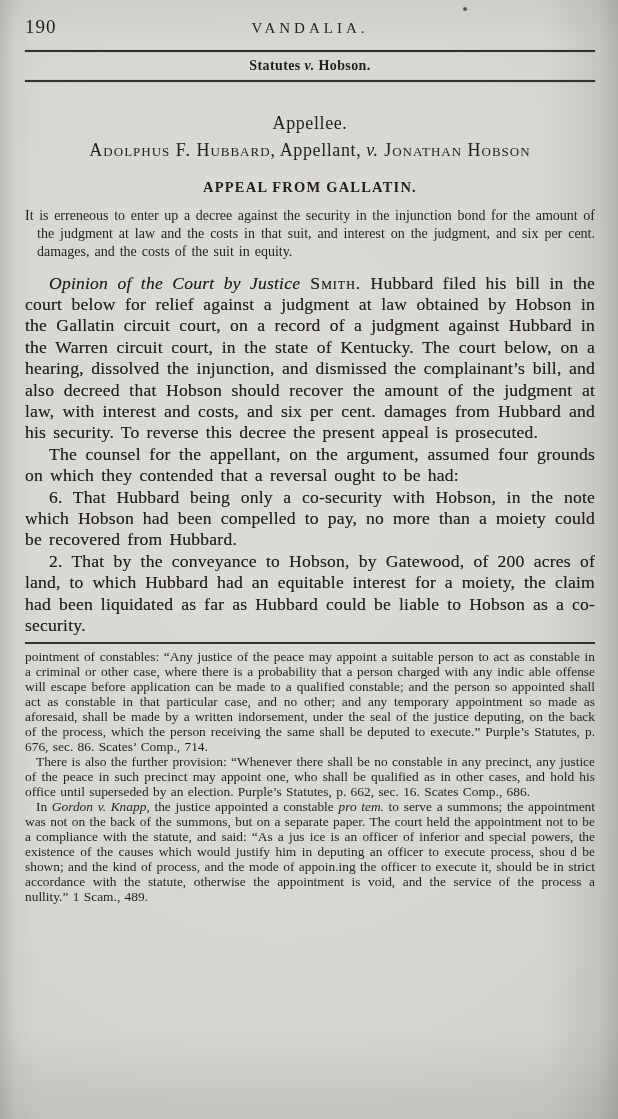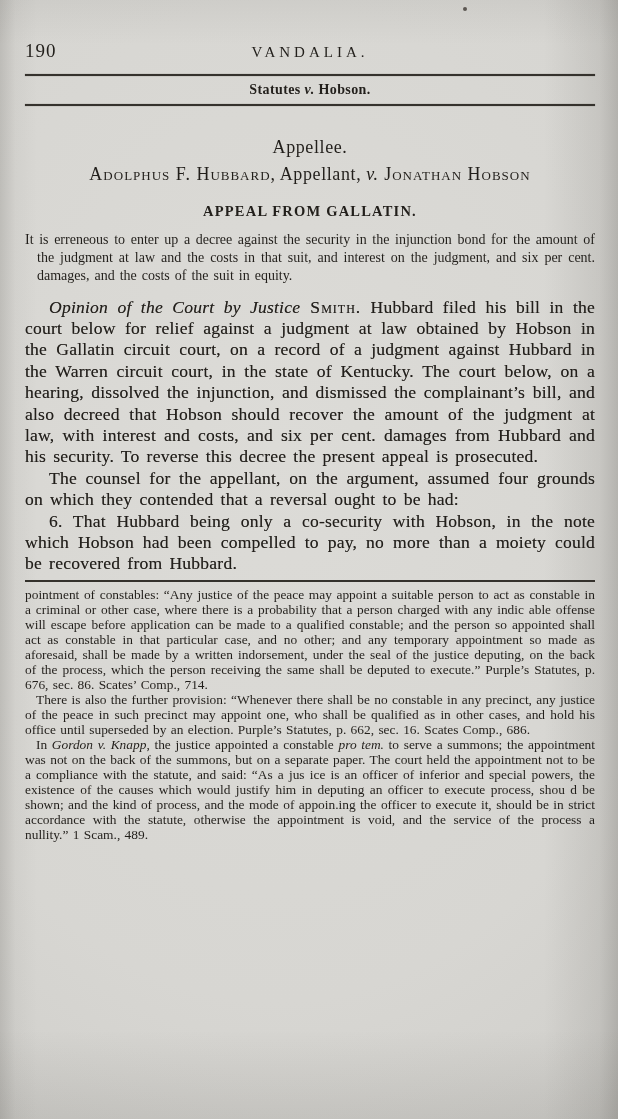--- a/index.html
+++ b/index.html
@@ -7,21 +7,21 @@
     position:relative;
     width:618px;height:1119px;
     overflow:hidden;
     font-family:"Liberation Serif", serif;
     color:#221f1b;
     background:
       linear-gradient(90deg, rgba(55,52,47,.16) 0%, rgba(55,52,47,.04) 2.5%, rgba(0,0,0,0) 6%, rgba(0,0,0,0) 88%, rgba(55,52,47,.10) 97%, rgba(55,52,47,.22) 100%),
       linear-gradient(180deg, rgba(55,52,47,.06) 0%, rgba(0,0,0,0) 4%, rgba(0,0,0,0) 92%, rgba(55,52,47,.10) 100%),
       radial-gradient(120% 90% at 45% 40%, #dcdbd7 0%, #d7d6d2 55%, #cac9c5 100%);
   }
-  .inner{padding:16px 23px 0 25px;margin-top:24px;}
+  .inner{padding:16px 23px 0 25px;}
   .page-header{
     display:grid;grid-template-columns:1fr auto 1fr;align-items:baseline;
   }
   .pageno{font-size:19px;justify-self:start;letter-spacing:1px;}
   .running-title{font-size:15px;letter-spacing:4px;justify-self:center;}
   .rule{height:2px;background:#35322d;box-shadow:0 0 1px rgba(53,50,45,.8);}
   .rule-1{margin-top:12px;}
   .running-case{
     text-align:center;font-size:14px;font-weight:bold;letter-spacing:.4px;
     margin:6px 0 6px;
@@ -92,20 +92,21 @@
     <div class="subtitle">APPEAL FROM GALLATIN.</div>
 
     <div class="headnotes">
       <p>It is erreneous to enter up a decree against the security in the injunction bond for the amount of the judgment at law and the costs in that suit, and interest on the judgment, and six per cent. damages, and the costs of the suit in equity.</p>
     </div>
 
     <div class="opinion">
       <p><span class="it">Opinion of the Court by Justice</span><span class="sc"> Smith.</span><span> Hubbard filed his bill in the court below for relief against a judgment at law obtained by Hobson in the Gallatin circuit court, on a record of a judgment against Hubbard in the Warren circuit court, in the state of Kentucky.  The court below, on a hearing, dissolved the injunction, and dismissed the complainant’s bill, and also decreed that Hobson should recover the amount of the judgment at law, with interest and costs, and six per cent. damages from Hubbard and his security.  To reverse this decree the present appeal is prosecuted.</span></p>
       <p>The counsel for the appellant, on the argument, assumed four grounds on which they contended that a reversal ought to be had:</p>
       <p>6. That Hubbard being only a co-security with Hobson, in the note which Hobson had been compelled to pay, no more than a moiety could be recovered from Hubbard.</p>
+      <p>2. That by the conveyance to Hobson, by Gatewood, of 200 acres of land, to which Hubbard had an equitable interest for a moiety, the claim had been liquidated as far as Hubbard could be liable to Hobson as a co-security.</p>
     </div>
 
     <div class="fn-rule"></div>
 
     <div class="footnote">
       <p>pointment of constables:  “Any justice of the peace may appoint a suitable person to act as constable in a criminal or other case, where there is a probability that a person charged with any indic able offense will escape before application can be made to a qualified constable; and the person so appointed shall act as constable in that particular case, and no other; and any temporary appointment so made as aforesaid, shall be made by a written indorsement, under the seal of the justice deputing, on the back of the process, which the person receiving the same shall be deputed to execute.”  Purple’s Statutes, p. 676, sec. 86.  Scates’ Comp., 714.</p>
       <p class="ind">There is also the further provision:  “Whenever there shall be no constable in any precinct, any justice of the peace in such precinct may appoint one, who shall be qualified as in other cases, and hold his office until superseded by an election.  Purple’s Statutes, p. 662, sec. 16.  Scates Comp., 686.</p>
       <p class="ind"><span>In </span><span class="it">Gordon v. Knapp</span><span>, the justice appointed a constable </span><span class="it">pro tem.</span><span> to serve a summons; the appointment was not on the back of the summons, but on a separate paper.  The court held the appointment not to be a compliance with the statute, and said:  “As a jus ice is an officer of inferior and special powers, the existence of the causes which would justify him in deputing an officer to execute process, shou d be shown; and the kind of process, and the mode of appoin.ing the officer to execute it, should be in strict accordance with the statute, otherwise the appointment is void, and the service of the process a nullity.”  1 Scam., 489.</span></p>
     </div>
 

